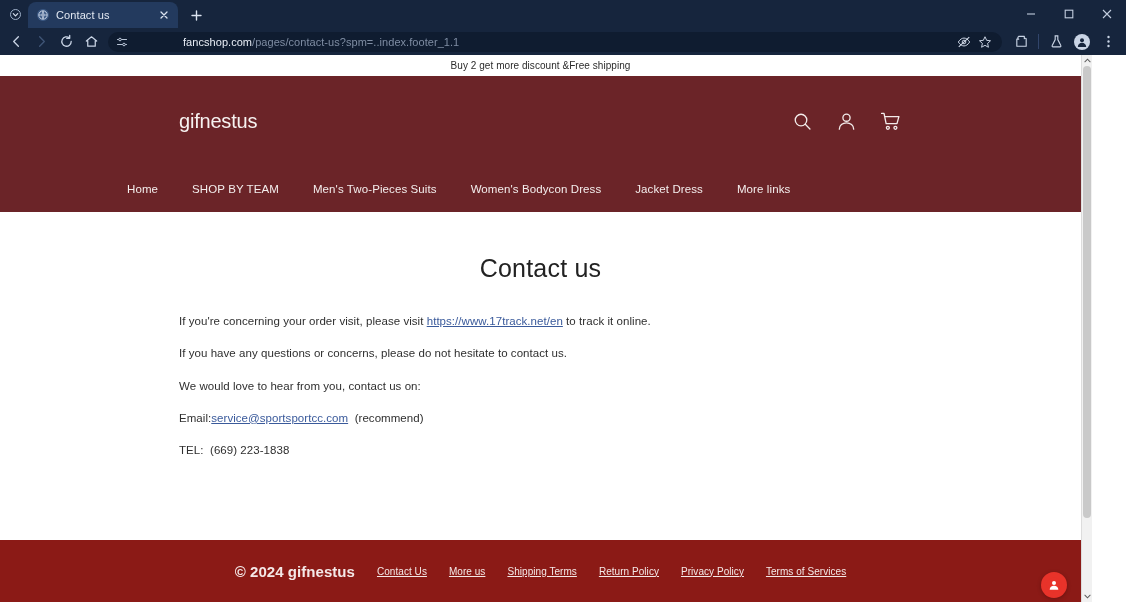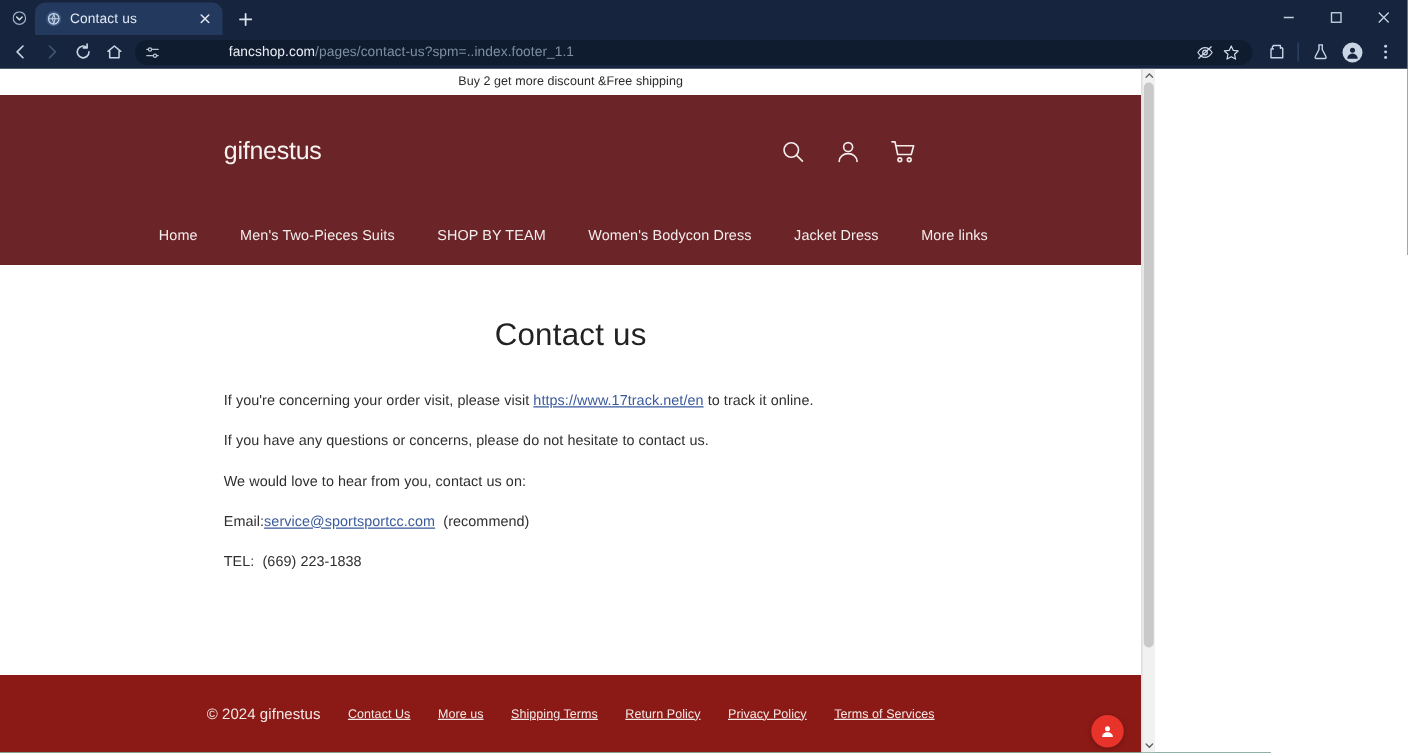--- a/index.html
+++ b/index.html
@@ -212,23 +212,23 @@
   
   .viewport {
     flex: 1 1 auto;
     position: relative;
     background: #ffffff;
     overflow: hidden;
     display: flex;
   }
 
   .page {
-    width: 913px;
+    width: 1081px;
     height: 100%;
-    background: #15803d;
+    background: #f9a8d4;
     display: flex;
     flex-direction: column;
     position: relative;
     overflow: hidden;
   }
 
   
   .scrollbar {
     width: 11px;
     background: #f1f1f1;
@@ -371,23 +371,24 @@
     display: flex;
     align-items: center;
     justify-content: center;
   }
   .footer-inner {
     display: flex;
     align-items: center;
     gap: 22px;
   }
   .copyright {
-    font-size: 12px;
+    font-size: 15px;
     color: #f4e8e7;
     letter-spacing: 0.05px;
+    font-weight: bold;
   }
   .footer-link {
     font-size: 10px;
     color: #f4e8e7;
     text-decoration: underline;
     cursor: pointer;
     white-space: nowrap;
     letter-spacing: 0.05px;
   }
 
@@ -575,22 +576,22 @@
                 <path d="M1.8 2.8 H4.6 L7 14.4 H19.4 L21.6 6.4 H5.4" fill="none" stroke="#f3eceb" stroke-width="1.5" stroke-linecap="round" stroke-linejoin="round"></path>
                 <circle cx="9" cy="19.2" r="1.7" fill="none" stroke="#f3eceb" stroke-width="1.5"></circle>
                 <circle cx="17.6" cy="19.2" r="1.7" fill="none" stroke="#f3eceb" stroke-width="1.5"></circle>
               </svg>
             </div>
           </div>
         </div>
 
         <div class="sh-nav">
           <div class="nav-item">Home</div>
+          <div class="nav-item">SHOP BY TEAM</div>
           <div class="nav-item">Men's Two-Pieces Suits</div>
-          <div class="nav-item">SHOP BY TEAM</div>
           <div class="nav-item">Women's Bodycon Dress</div>
           <div class="nav-item">Jacket Dress</div>
           <div class="nav-item">More links</div>
         </div>
       </div>
 
       <div class="main">
         <h1 class="page-title">Contact us</h1>
 
         <p class="para"><span>If you're concerning your order visit, please visit </span><a class="inline-link">https://www.17track.net/en</a><span> to track it online.</span></p>

